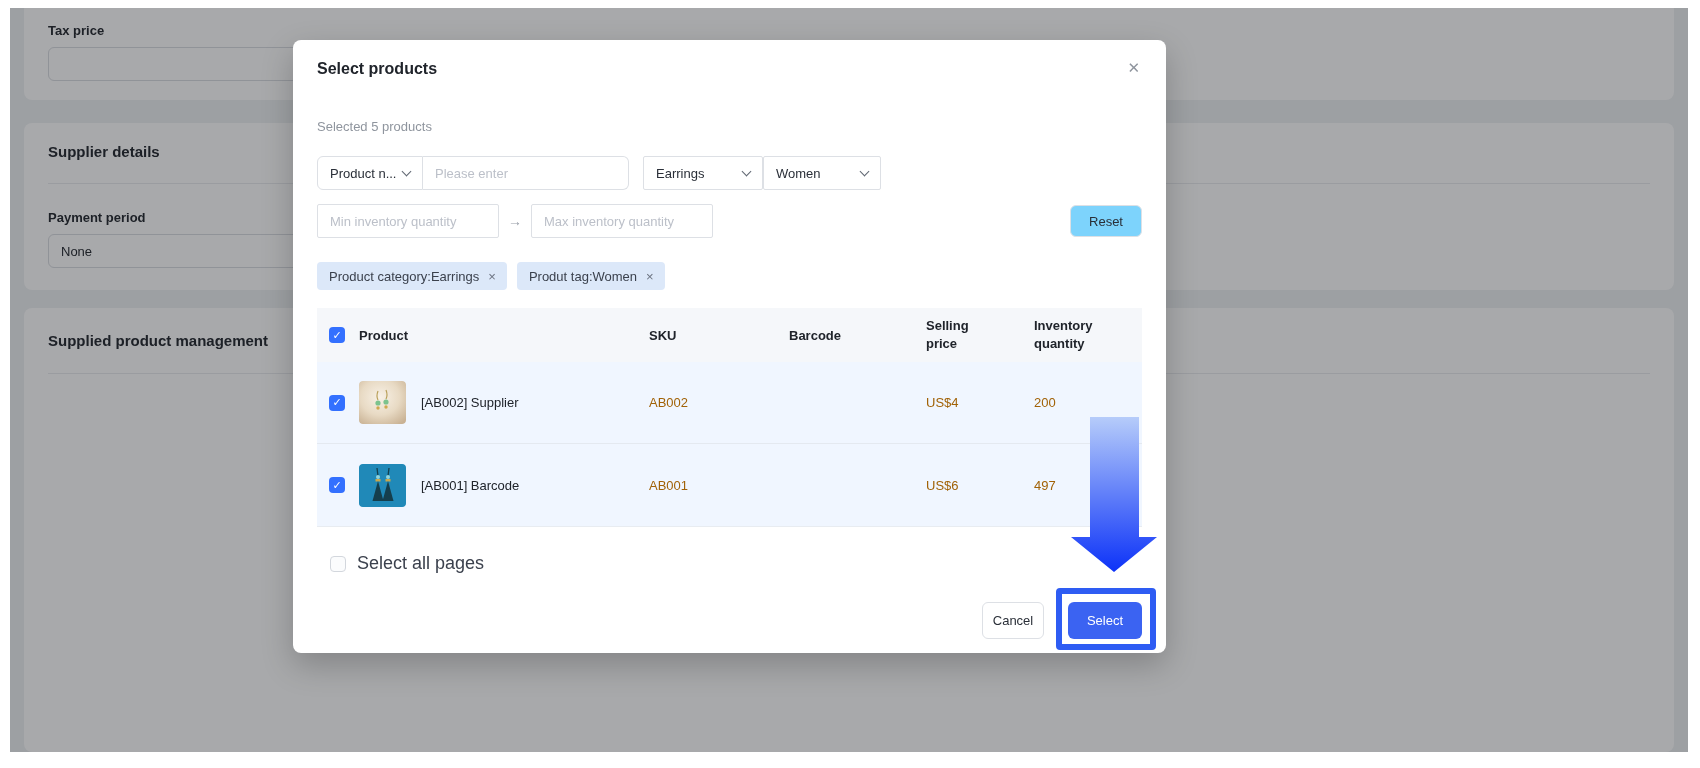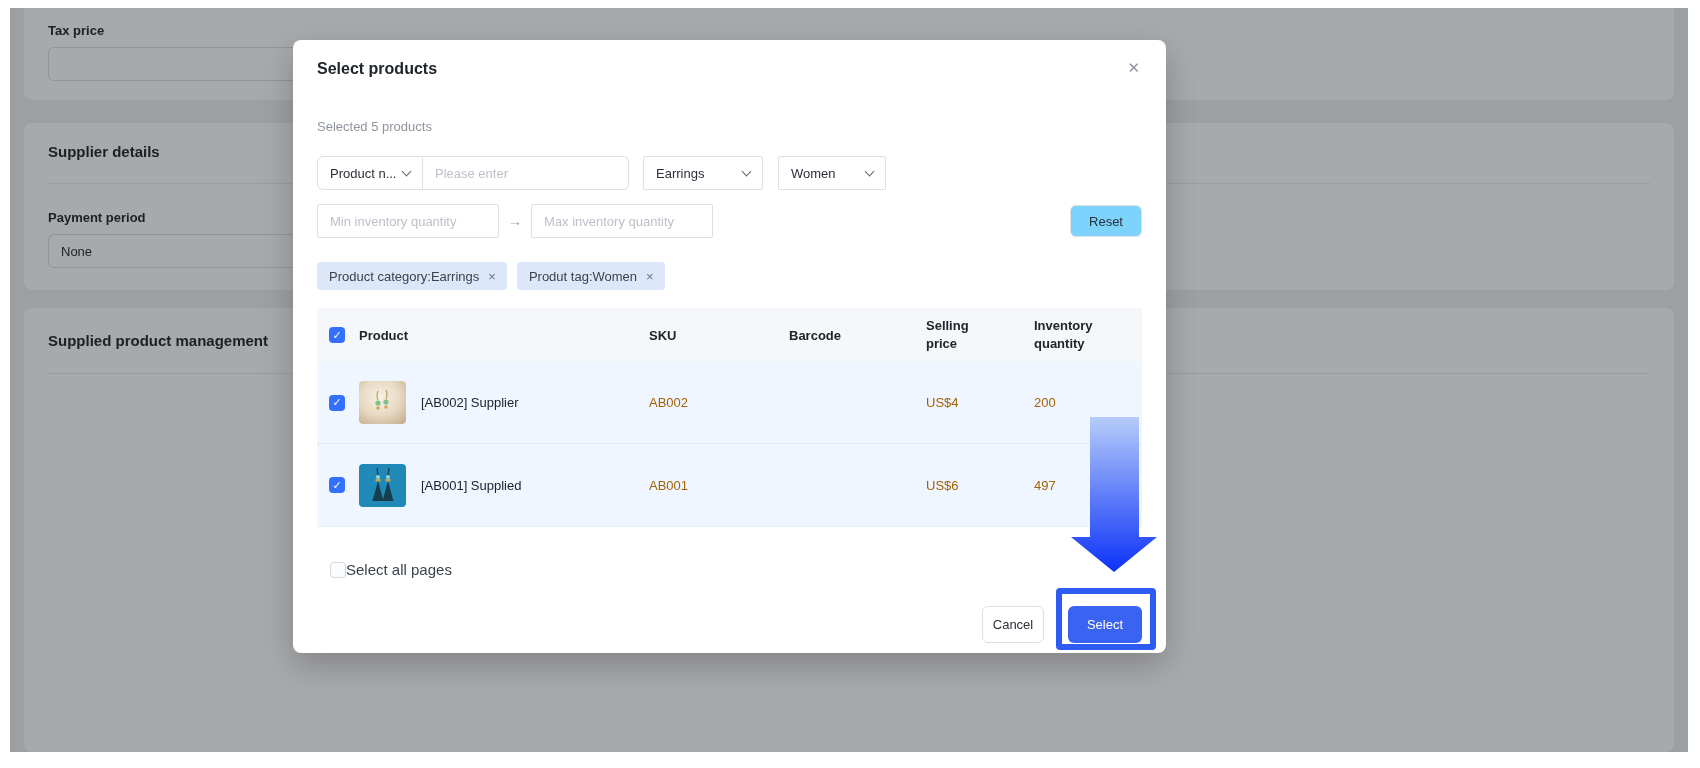--- a/index.html
+++ b/index.html
@@ -48,21 +48,21 @@
     font-size:13px;color:#2a2f38;display:flex;align-items:center;padding:0 12px}
   input.ibox::placeholder{color:#bcc0c9}
   input.ibox{outline:none}
   .group{display:flex}
   .group .selector{width:106px;border-radius:6px 0 0 6px;justify-content:space-between;cursor:pointer}
   .group input{width:206px;border-radius:0 6px 6px 0;border-left:none}
   .chev{width:7px;height:7px;border-right:1.6px solid #5f6672;border-bottom:1.6px solid #5f6672;
     transform:rotate(45deg);margin-top:-4px;flex:none}
   .dd{justify-content:space-between;cursor:pointer}
   .dd-category{width:120px;margin-left:14px}
-  .dd-tag{width:108px;margin-left:15px}
+  .dd-tag{width:118px;}
   .range-input{width:182px}
   .range-arrow{margin:0 9px;color:#9aa0aa;font-size:14px}
   .reset-btn{margin-left:auto;width:72px;height:32px;border:1px solid #dde0e5;border-radius:6px;
     background:#7dd3fc;font-size:13px;color:#2a2f38;cursor:pointer}
 
   .tags{display:flex;gap:10px;margin-top:24px}
   .tag{background:var(--tag-bg);border-radius:4px;height:28px;display:flex;align-items:center;
     padding:0 11px 0 12px;font-size:13px;color:#3b414d;gap:9px}
   .tag-x{color:#6b7280;font-size:13px;cursor:pointer;line-height:1}
 
@@ -76,21 +76,21 @@
   .pcell{display:flex;align-items:center;gap:15px}
   .pimg{width:47px;height:43px;border-radius:4px;flex:none}
   .pname{font-size:13px;color:#20242b}
 
   .cb{width:16px;height:16px;border-radius:4px;margin-left:12px;display:flex;align-items:center;
     justify-content:center;cursor:pointer;flex:none}
   .cb.on{background:var(--accent)}
   .cb .tick{color:#fff;font-size:11px;font-weight:700;line-height:1}
   .cb.off{background:#fbfcfd;border:1px solid #d3d7dd}
 
-  .select-all{display:flex;align-items:center;margin-top:34px;font-size:15px;color:#3b414d}
+  .select-all{display:flex;align-items:center;gap:11px;margin-top:26px;font-size:18px;color:#3b414d}
   .select-all .cb{margin-left:13px}
 
   .m-footer{display:flex;justify-content:flex-end;gap:24px;margin-top:28px}
   .btn{height:37px;border-radius:6px;font-size:13px;display:flex;align-items:center;justify-content:center;cursor:pointer}
   .btn-cancel{width:62px;background:#fff;border:1px solid #dde0e5;color:#2a2f38}
   .btn-select{width:74px;background:var(--primary-button);border:none;color:#fff;font-weight:500}
 
   
   .arrow-svg{position:absolute;left:1060px;top:410px;z-index:40;pointer-events:none}
   .hl-box{position:absolute;left:1056px;top:588px;width:100px;height:62px;border:6px solid var(--highlight);
@@ -221,21 +221,21 @@
             <rect width="47" height="43" rx="3" fill="#2490bd"></rect>
             <rect width="47" height="43" rx="3" fill="#1b7fae" opacity="0.35"></rect>
             <path d="M18 4 l1 8 M30 4 l-1 8" stroke="#12404e" stroke-width="1.3" fill="none"></path>
             <circle cx="19" cy="13" r="2" fill="#8fd4de"></circle>
               <circle cx="29" cy="13" r="2" fill="#8fd4de"></circle>
             <rect x="16.5" y="15" width="5" height="2.5" fill="#c9a84c"></rect>
               <rect x="26.5" y="15" width="5" height="2.5" fill="#c9a84c"></rect>
             <path d="M19 17 L13.5 37 L24.5 37 Z" fill="#153f4d"></path>
             <path d="M29 17 L23.5 37 L34.5 37 Z" fill="#153f4d"></path>
           </svg>
-          <span class="pname">[AB001] Supplied</span>
+          <span class="pname">[AB001] Barcode</span>
         </div>
         <div class="cell">AB001</div>
         <div class="cell"></div>
         <div class="cell">US$6</div>
         <div class="cell">497</div>
       </div>
     </div>
 
     <div class="select-all">
       <span class="cb off"></span>

